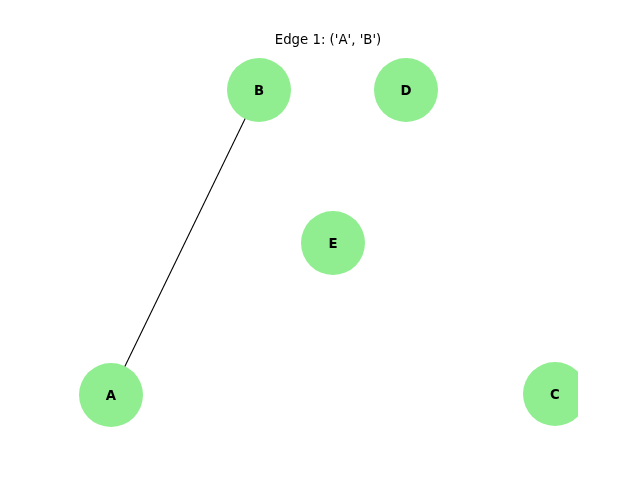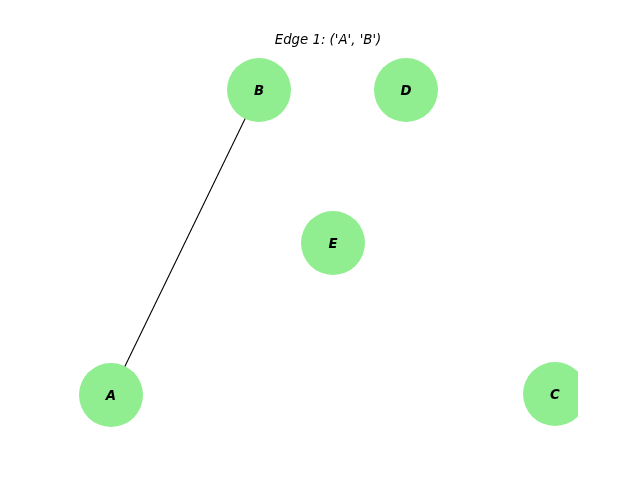--- a/index.html
+++ b/index.html
@@ -7,21 +7,20 @@
     padding: 0;
     background: #ffffff;
   }
   #figure {
     position: relative;
     width: 640px;
     height: 480px;
     background: #ffffff;
     overflow: hidden;
     font-family: "DejaVu Sans", "Liberation Sans", sans-serif;
-    font-style: italic;
   }
   #figure-title {
     position: absolute;
     top: 33px;
     left: 0;
     width: 656px; 
     text-align: center;
     font-size: 13.3px;
     line-height: 1.05;
     color: #000000;

